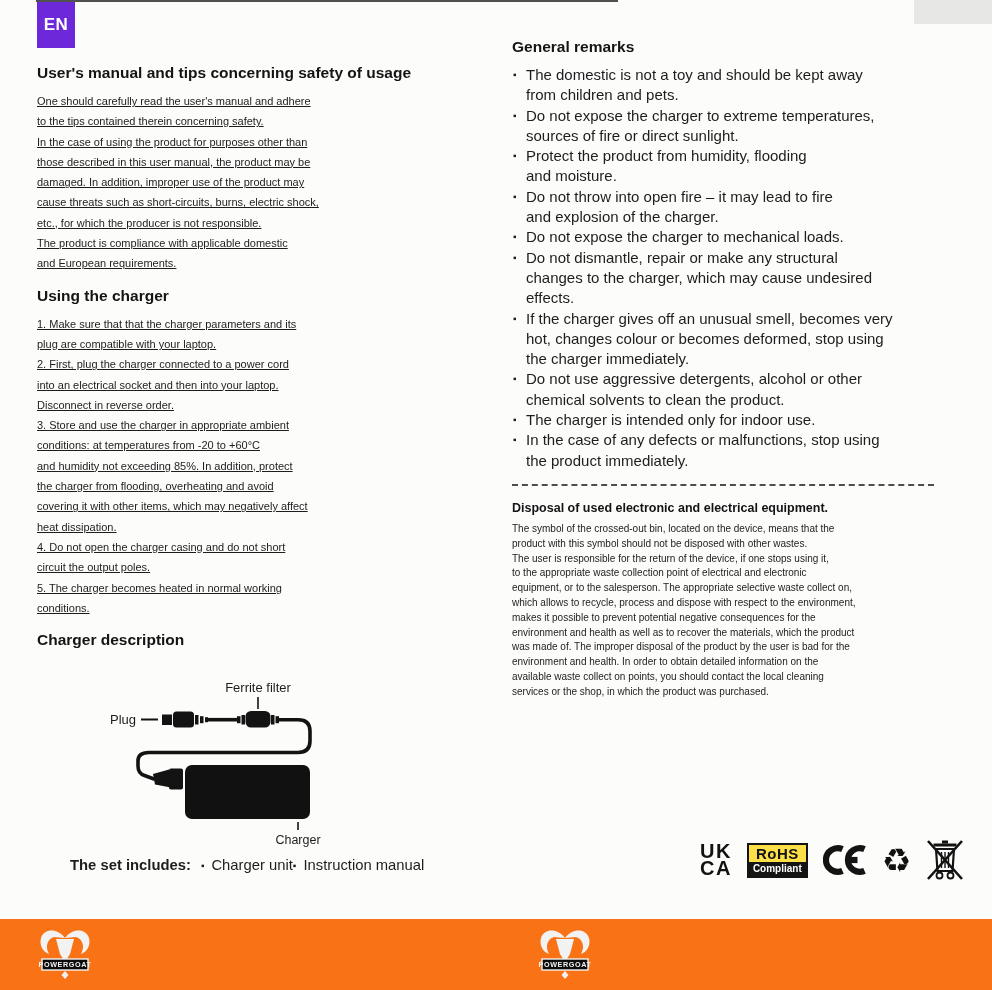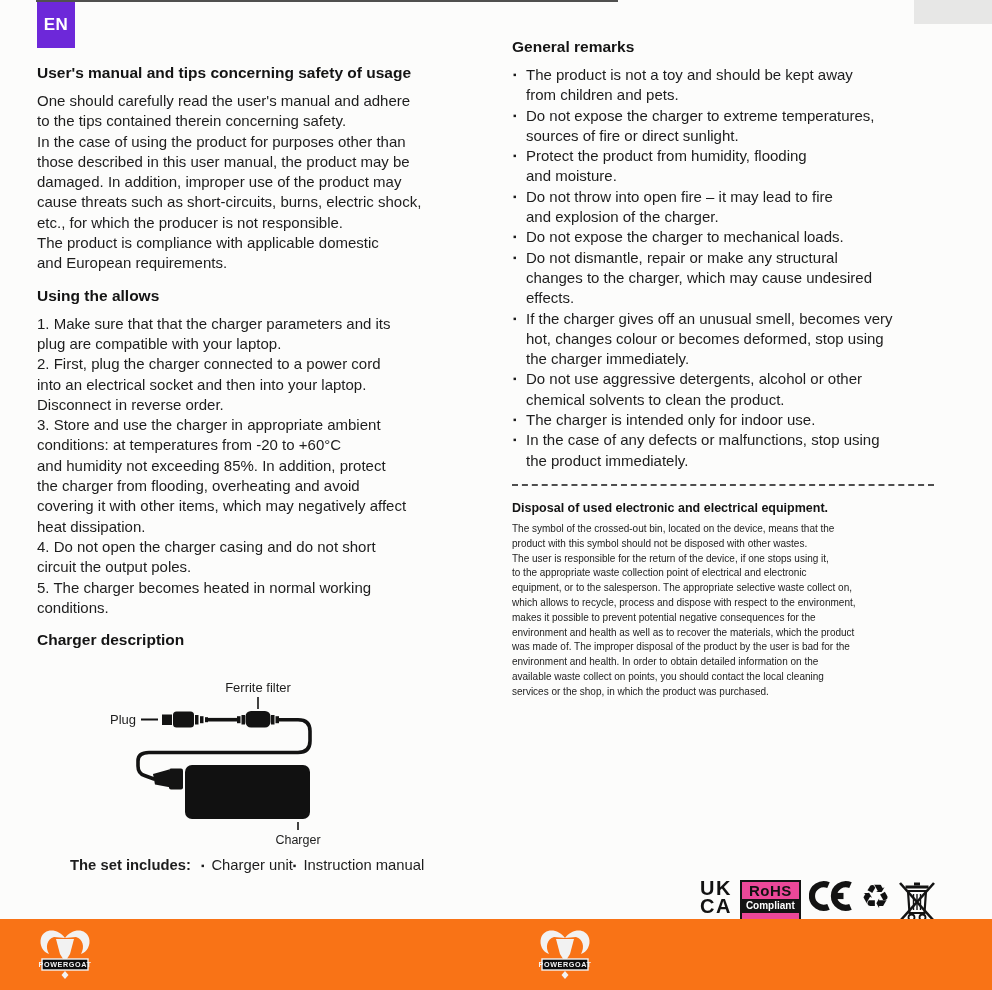--- a/index.html
+++ b/index.html
@@ -15,40 +15,40 @@
     position:absolute; left:37px; top:2px; width:38px; height:46px;
     background:#6d28d9; color:#fff; display:flex; align-items:center; justify-content:center;
     font-weight:bold; font-size:17px; letter-spacing:.5px;
   }
 
   .col-left  { position:absolute; left:37px; top:64px; width:455px; }
   .col-right { position:absolute; left:512px; top:38px; width:436px; }
 
   h2.sec { font-size:15.5px; font-weight:bold; color:#141414; margin:0 0 9px; }
   h2.sec.mt { margin-top:13px; }
-  .body { font-size:15px; line-height:20.3px; margin:0; white-space:pre-line; }
+  .body { font-size:11px; line-height:20.3px; margin:0; white-space:pre-line;text-decoration:underline; }
 
   ul.remarks { list-style:none; margin:0; padding:0; font-size:15px; line-height:20.3px; }
   li.bullet { position:relative; padding-left:14px; white-space:pre-line; }
   li.bullet::before { content:"▪"; position:absolute; left:1px; top:0; font-size:10px; }
 
   .dashed { border:none; border-top:2px dashed #4e4e4e; margin:13px 0 0; width:422px; }
   .disposal-h { font-size:12.5px; font-weight:bold; margin:15px 0 7px; color:#141414; }
   .disposal-body { font-size:10px; line-height:14.8px; margin:0; white-space:pre-line; color:#222; }
 
   .diagram { margin:14px 0 0 -17px; display:block; }
 
   .set-includes { position:absolute; left:37px; top:857px; font-size:14.8px; display:flex; align-items:baseline; }
   .inc-label { font-weight:bold; margin-right:10px;margin-left:33px; }
   .inc-items { display:flex; }
   .inc-item::before { content:"▪"; font-size:10px; margin-right:7px; position:relative; top:-1px; }
 
-  .certs { position:absolute; left:700px; top:880px; height:50px; display:flex; gap:8px; }
+  .certs { position:absolute; left:700px; top:835px; height:50px; display:flex; align-items:center; gap:15px; }
   .ukca { font-weight:800; font-size:20px; line-height:17.5px; letter-spacing:1.5px; color:#121212; }
-  .rohs { border:2.5px solid #141414; text-align:center; background:#ec4899; }
+  .rohs { border:2.5px solid #141414; text-align:center; background:#fde047; }
   .rohs-top { font-weight:800; font-size:15px; padding:0 5px; color:#121212; letter-spacing:.5px; }
   .rohs-bottom { background:#141414; color:#fff; font-size:10px; padding:1px 4px 2px; font-weight:600; }
   .recycle { font-size:33px; line-height:1; color:#111; font-family:"DejaVu Sans",sans-serif; }
 
   .footer { position:absolute; left:0; top:919px; width:992px; height:71px; background:#f97316; }
   .goat { position:absolute; top:7px; }
   .goat.g1 { left:34px; }
   .goat.g2 { left:534px; }
 </style>
 </head>
@@ -68,21 +68,21 @@
     <p class="body">One should carefully read the user's manual and adhere
 to the tips contained therein concerning safety.
 In the case of using the product for purposes other than
 those described in this user manual, the product may be
 damaged. In addition, improper use of the product may
 cause threats such as short-circuits, burns, electric shock,
 etc., for which the producer is not responsible.
 The product is compliance with applicable domestic
 and European requirements.</p>
 
-    <h2 class="sec mt">Using the allows</h2>
+    <h2 class="sec mt">Using the charger</h2>
     <p class="body">1. Make sure that that the charger parameters and its
 plug are compatible with your laptop.
 2. First, plug the charger connected to a power cord
 into an electrical socket and then into your laptop.
 Disconnect in reverse order.
 3. Store and use the charger in appropriate ambient
 conditions: at temperatures from -20 to +60°C
 and humidity not exceeding 85%. In addition, protect
 the charger from flooding, overheating and avoid
 covering it with other items, which may negatively affect
@@ -138,21 +138,21 @@
     <span class="inc-label">The set includes:</span>
     <span class="inc-items">
         <span class="inc-item">Charger unit</span>
         <span class="inc-item">Instruction manual</span>
       </span>
   </div>
 
   <div class="col-right">
     <h2 class="sec">General remarks</h2>
     <ul class="remarks">
-        <li class="bullet">The product is not a toy and should be kept away
+        <li class="bullet">The domestic is not a toy and should be kept away
 from children and pets.</li>
         <li class="bullet">Do not expose the charger to extreme temperatures,
 sources of fire or direct sunlight.</li>
         <li class="bullet">Protect the product from humidity, flooding
 and moisture.</li>
         <li class="bullet">Do not throw into open fire – it may lead to fire
 and explosion of the charger.</li>
         <li class="bullet">Do not expose the charger to mechanical loads.</li>
         <li class="bullet">Do not dismantle, repair or make any structural
 changes to the charger, which may cause undesired

